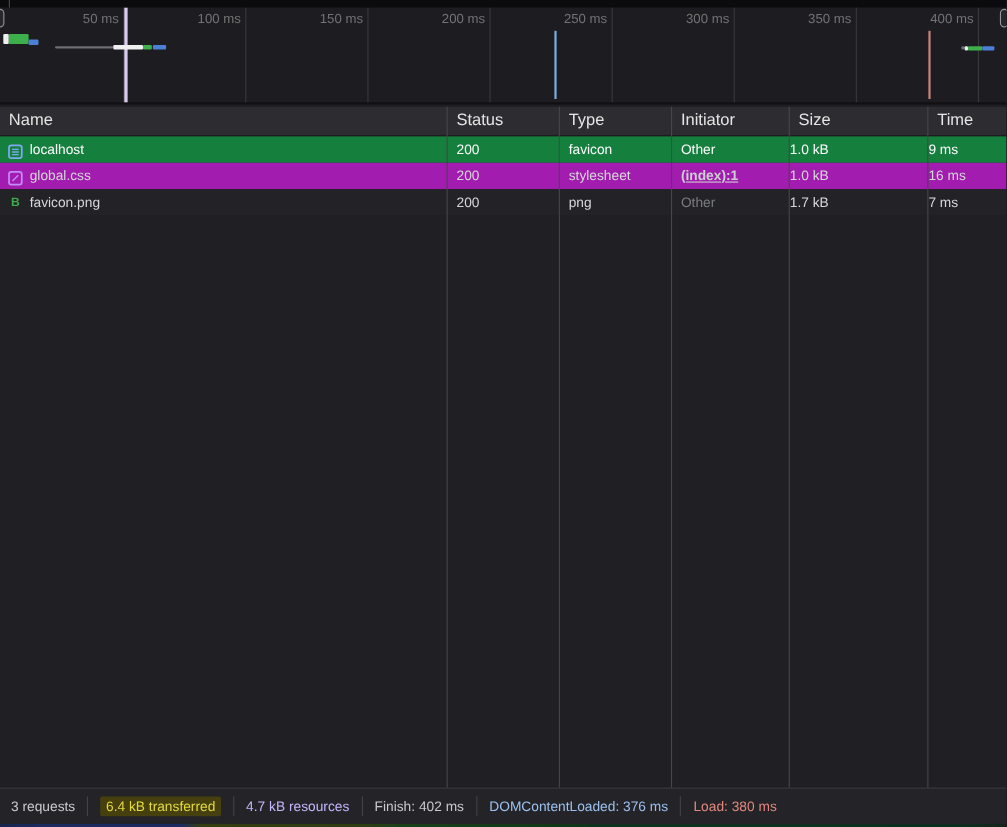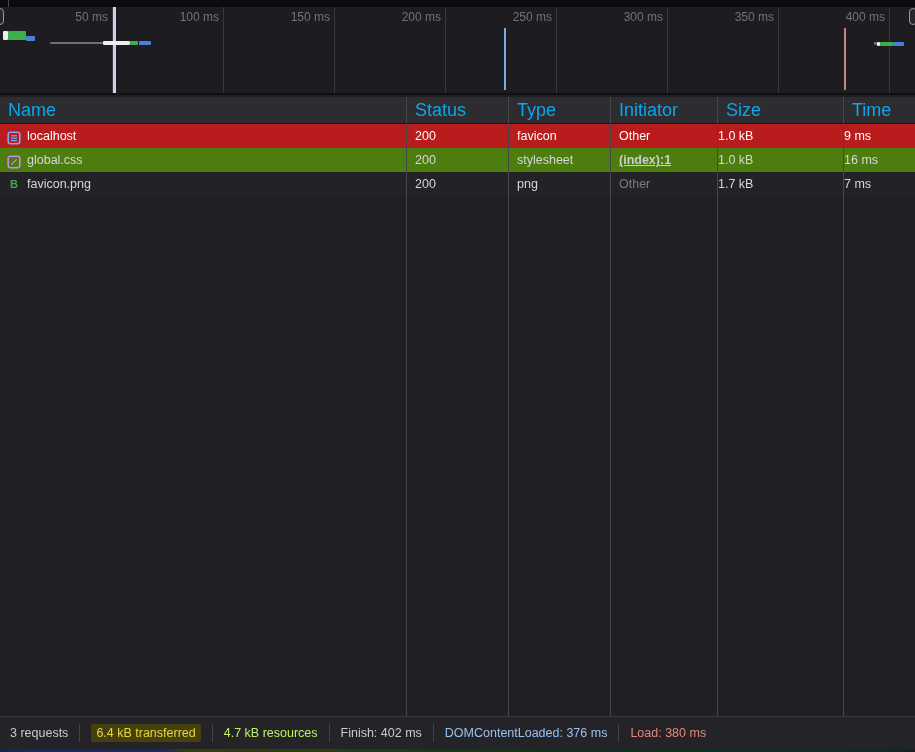--- a/index.html
+++ b/index.html
@@ -28,44 +28,44 @@
   .seg.gray  { background:#6e6e71; }
   .handle { position:absolute; top:1px; width:8px; height:17px; border:1.5px solid #97979a;
             border-radius:4px; background:#28282c; }
 
   
   .table-area { position:absolute; top:97px; left:0; width:915px; height:619px; background:#1f1e22; }
   .col-div { position:absolute; top:0; bottom:0; width:1px; background:#47474a; z-index:5; }
   .grid-row { display:grid; grid-template-columns:407px 102px 102px 107px 126px 71px;
               width:915px; position:relative; }
   .thead { height:27px; background:#2d2c30; border-bottom:1px solid #161618; }
-  .th { line-height:26px; padding-left:8px; font-size:18px; color:#0ea5e9;
+  .th { line-height:26px; padding-left:8px; font-size:15px; color:#e5e5e5;
         white-space:nowrap; overflow:hidden; }
   .row { height:24px; font-size:12.5px; color:#d6d7d9; }
   .row .td { line-height:24px; padding-left:8px; white-space:nowrap; overflow:hidden; }
   .row .td.num { text-align:left; padding-right:6px; padding-left:0; }
-  .row.r0 { background:#b91c1c; color:#fbfbfc; }
-  .row.r1 { background:#4d7c0f; }
+  .row.r0 { background:#15803d; color:#fbfbfc; }
+  .row.r1 { background:#a21caf; }
   .row.r2 { background:#232227; }
   .name-cell { display:flex; align-items:center; gap:6px; padding-left:7px !important; }
   .icon { width:14px; height:14px; flex:0 0 14px; display:inline-block; }
   .thumb { width:14px; flex:0 0 14px; text-align:center; color:#3cab4a;
            font-weight:700; font-size:11px; line-height:14px; }
   .init-link { color:#cbced2; text-decoration:underline; cursor:pointer;font-weight:bold; }
   .dim { color:#797c81; }
   .filler { height:520px; background:#201f23; }
 
   
   .status-bar { position:absolute; top:716px; left:0; width:915px; height:33px;
                 background:#242327; border-top:1px solid #3a3a3d;
                 display:flex; align-items:center; padding-left:10px;
                 font-size:12.5px; color:#c8cacd; white-space:nowrap; }
   .sb-div { width:1px; height:18px; background:#434346; margin:0 11px; }
   .sb-yellow-hl { color:#e4d83e; background:#45400e; border-radius:2px; padding:2px 5px; }
-  .sb-yellow-soft { color:#bef264; }
+  .sb-yellow-soft { color:#c4b5fd; }
   .sb-blue { color:#9bc0ee; }
   .sb-red { color:#e2887e; }
 
   
   .bottom-strip { position:absolute; top:749px; left:0; width:915px; height:3px;
     background:linear-gradient(90deg,#16244e 0%,#1c2b5f 4%,#1c2b5f 18%,#333d10 20%,
       #2c3d12 36%,#174019 40%,#113617 56%,#0e3120 60%,#0d2e1e 96%,#15231a 100%); }
 </style>
 </head>
 <body>

